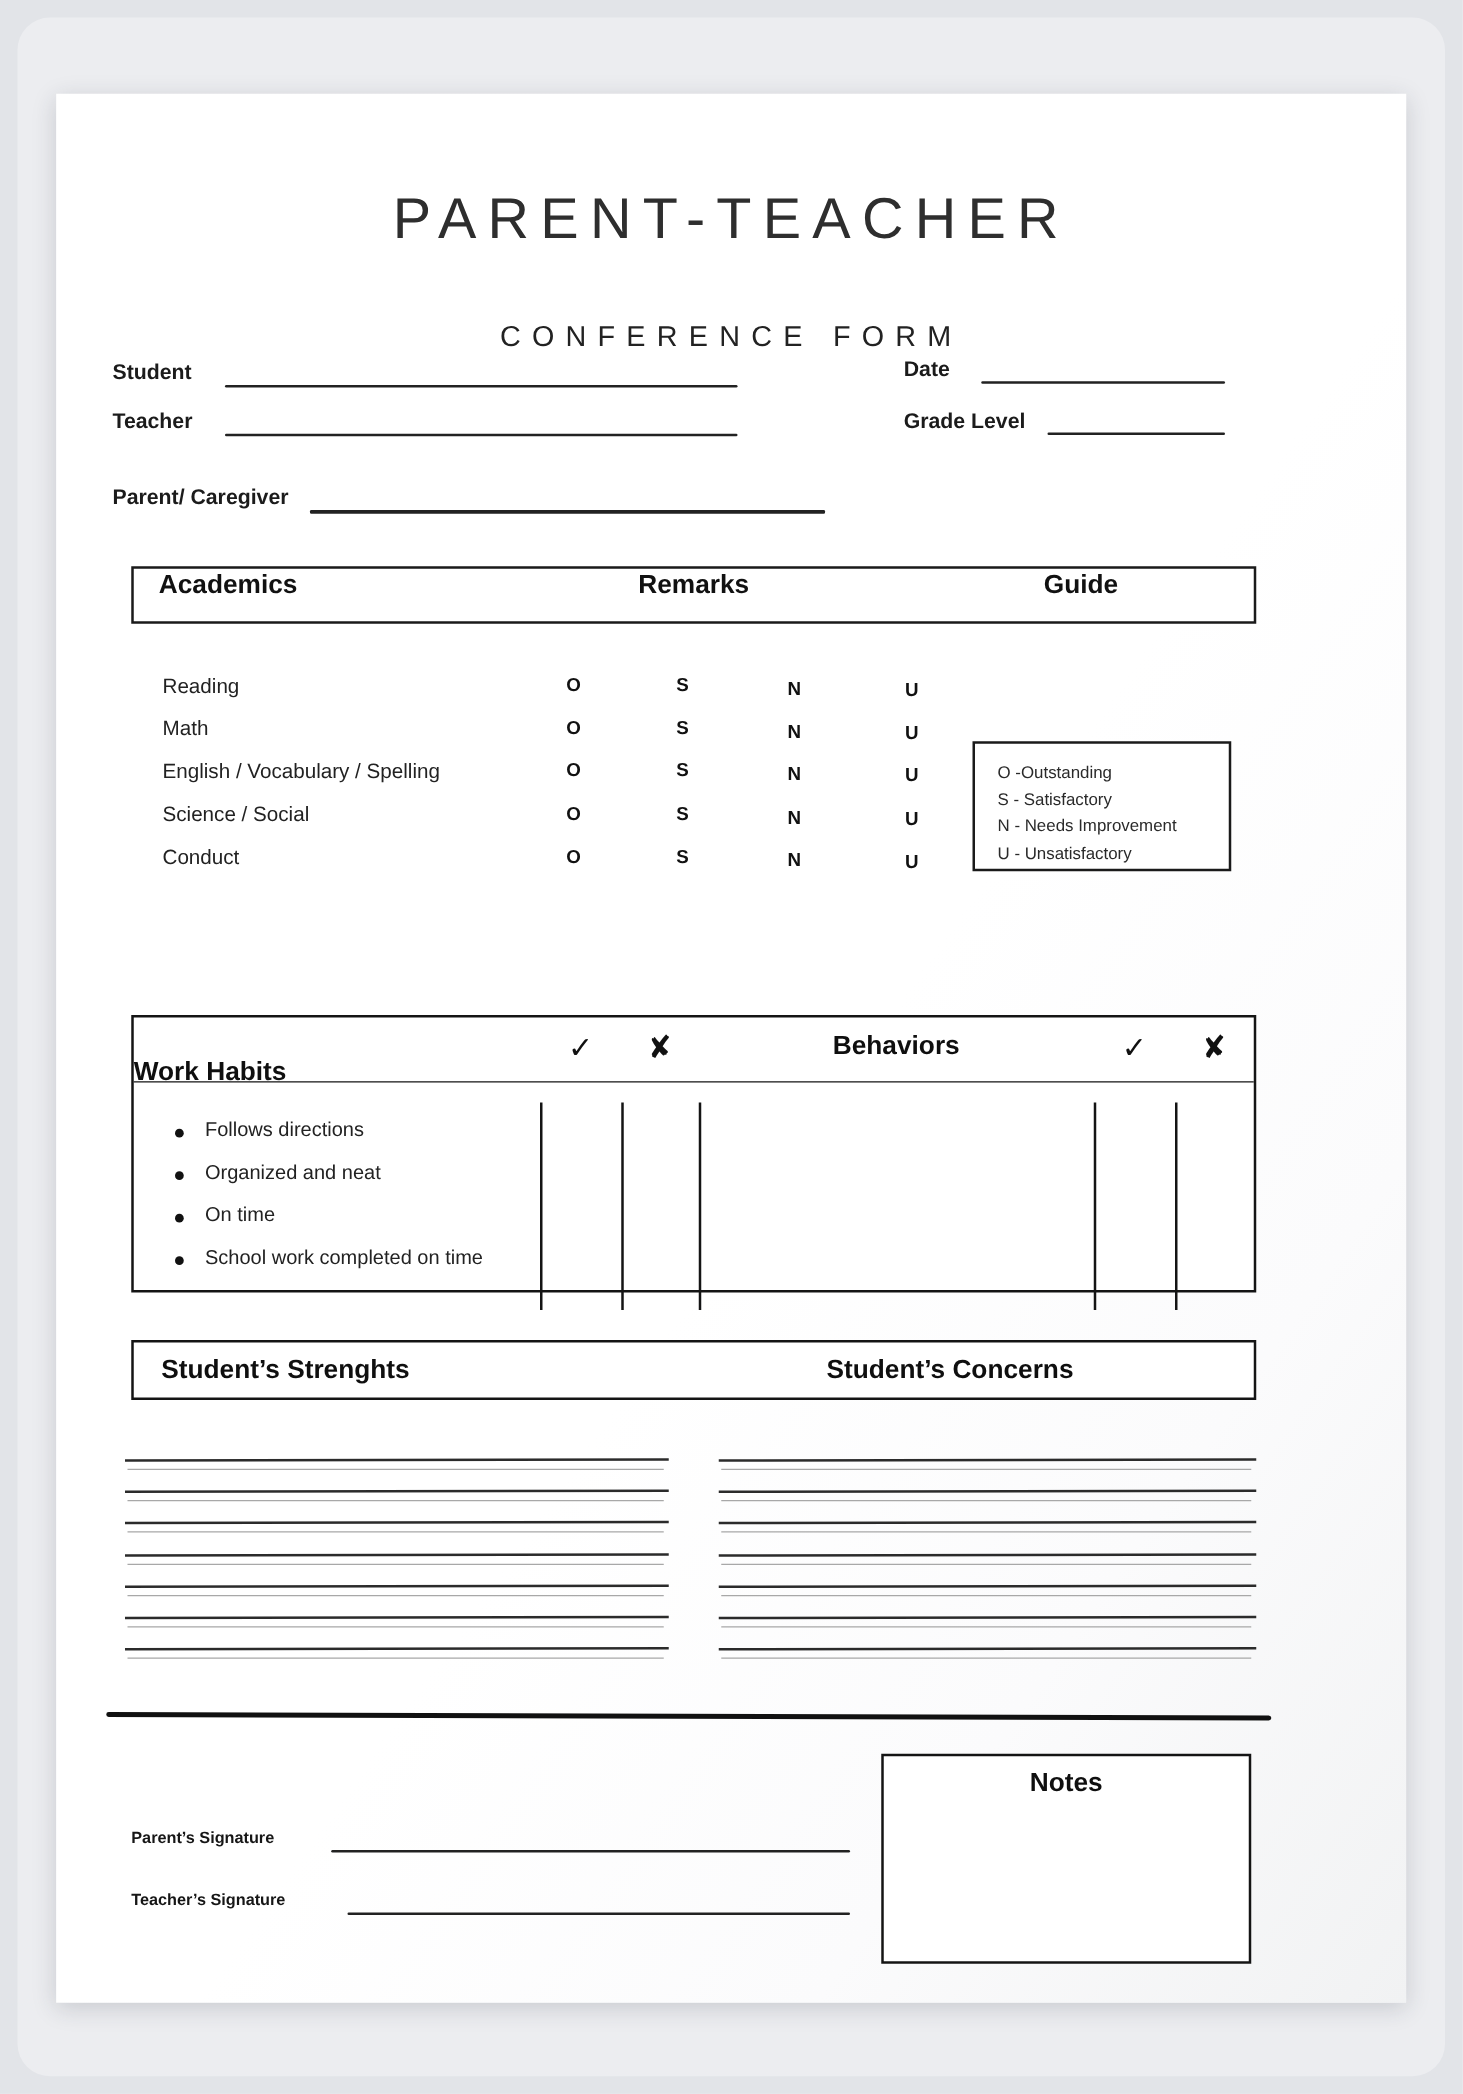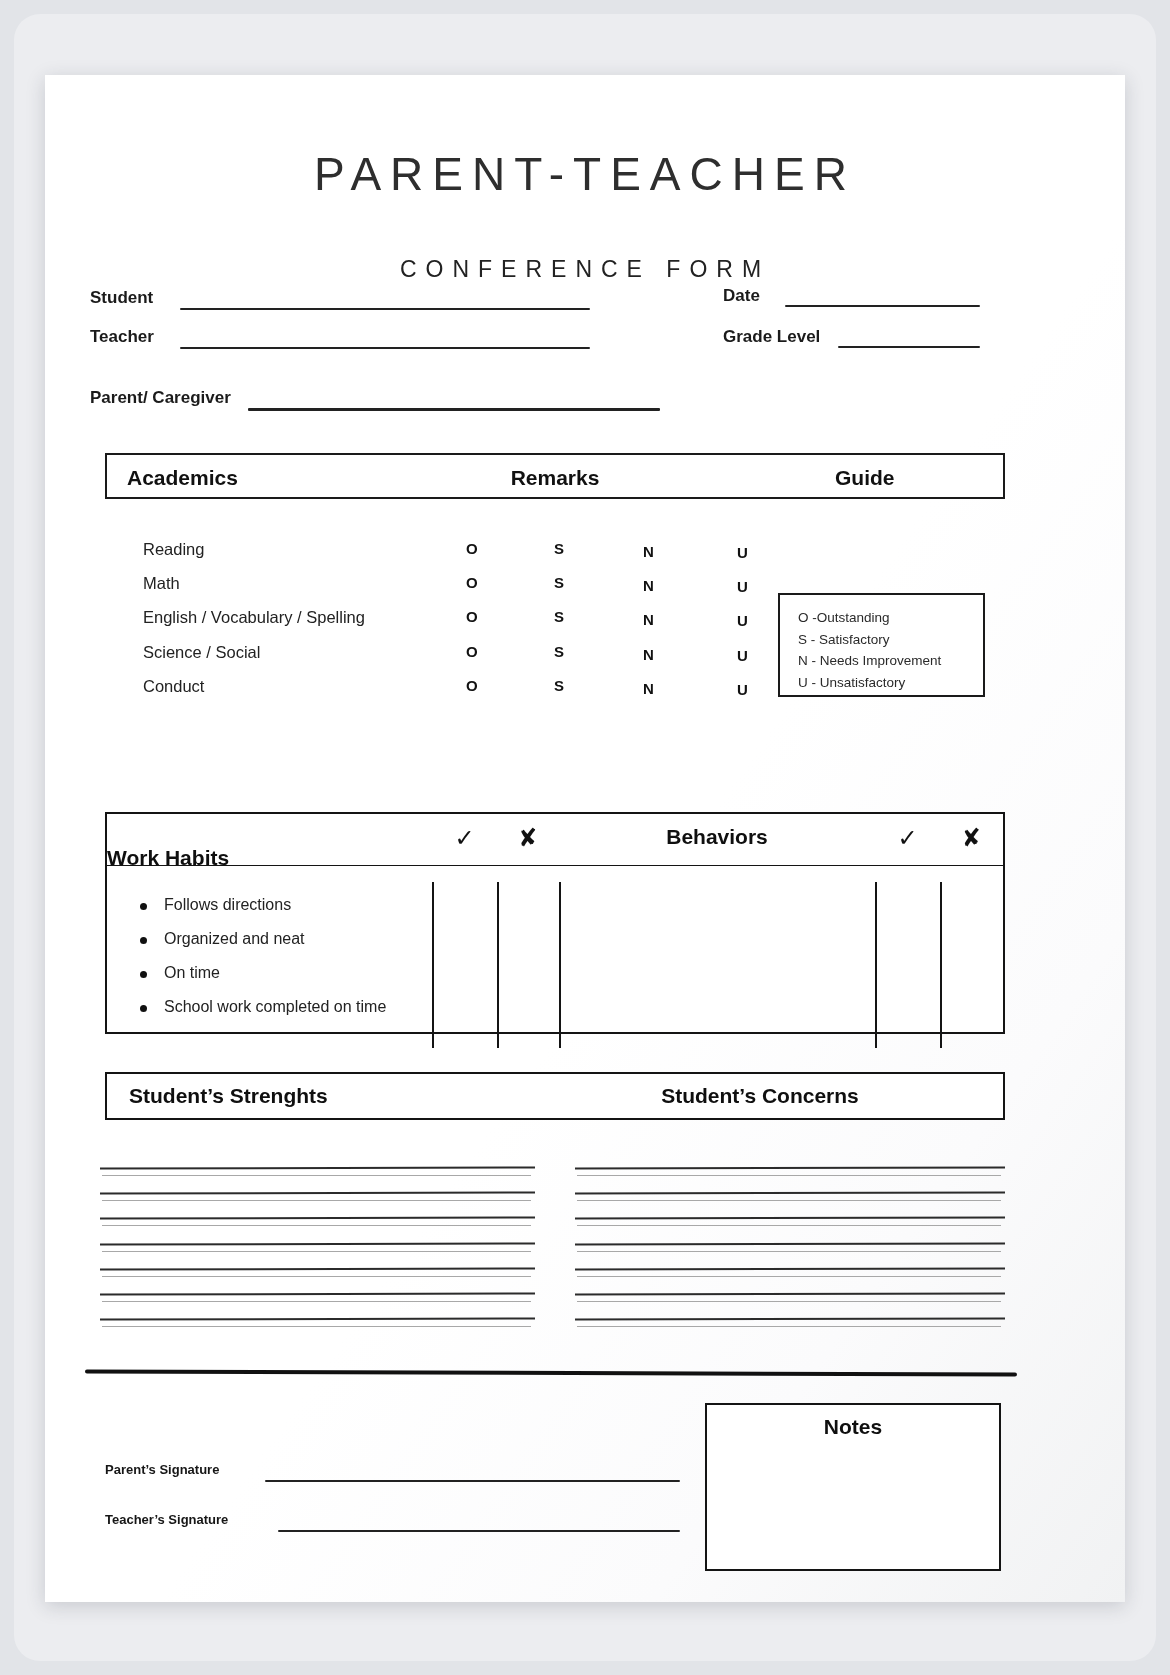--- a/index.html
+++ b/index.html
@@ -31,25 +31,25 @@
     letter-spacing:9px; color:#222;margin-top:41px;
   }
   
   .flabel { position:absolute; font-weight:700; font-size:17px; color:#1b1b1b; }
   .fline  { position:absolute; height:2px; background:#222; border-radius:1px; }
   
   .acad-head {
     position:absolute; left:60px; top:378px; width:900px; height:46px;
     border:2px solid #1a1a1a; background:#fff;
   }
-  .acad-head .h { position:absolute; top:11px; font-weight:700; font-size:21px; color:#111; }
+  .acad-head .h { position:absolute; top:1px; font-weight:700; font-size:21px; color:#111; }
   .acad-head .h1 { left:20px; }
   .acad-head .h2 { left:0; width:100%; text-align:center; }
   .acad-head .h3 { left:728px; }
-  .subjects { position:absolute; left:85px; top:458px; width:700px;margin-left:13px; }
+  .subjects { position:absolute; left:85px; top:458px; width:700px; }
   .subj-row { position:relative; height:34.2px; }
   .subj-row .sname { position:absolute; left:0; top:7px; font-size:16.5px; color:#222; }
   .subj-row .opt { position:absolute; top:7px; font-weight:700; font-size:15px; color:#111; cursor:pointer; }
   .subj-row .o1 { left:323px; }
   .subj-row .o2 { left:411px; }
   .subj-row .o3 { left:500px; top:10px; }
   .subj-row .o4 { left:594px; top:11px; }
   .guide-box {
     position:absolute; left:733px; top:518px; width:207px; height:104px;
     border:2px solid #1a1a1a; background:#fff; padding:12px 0 0 18px;

